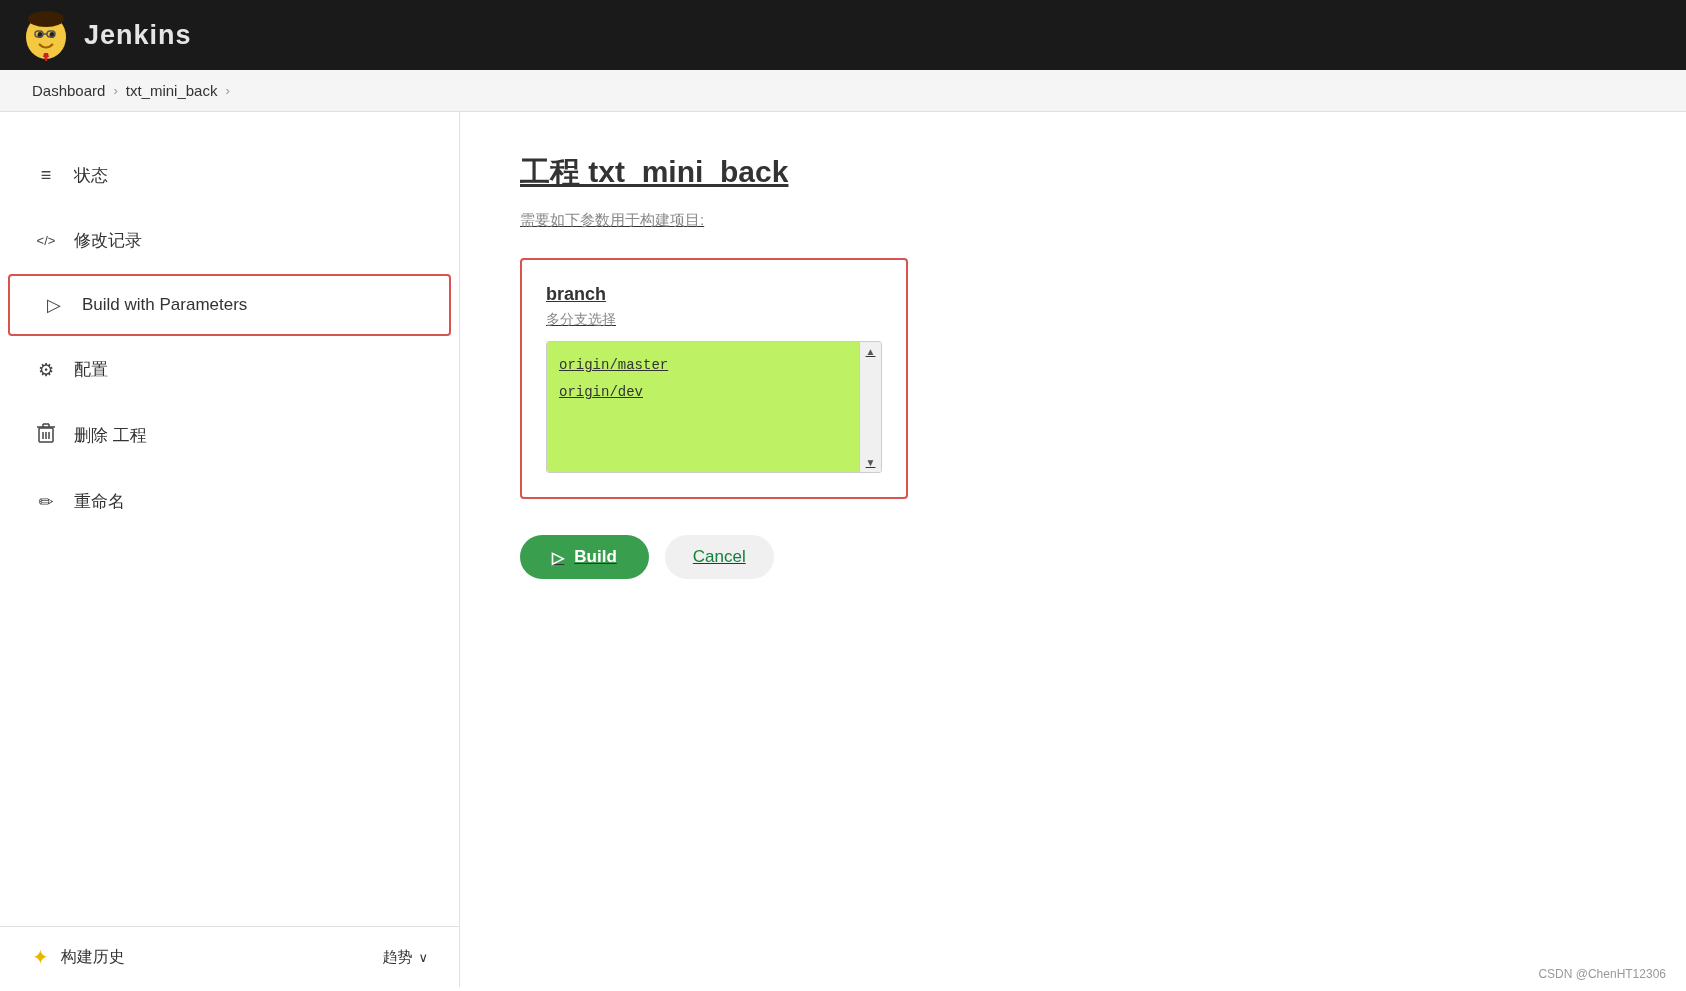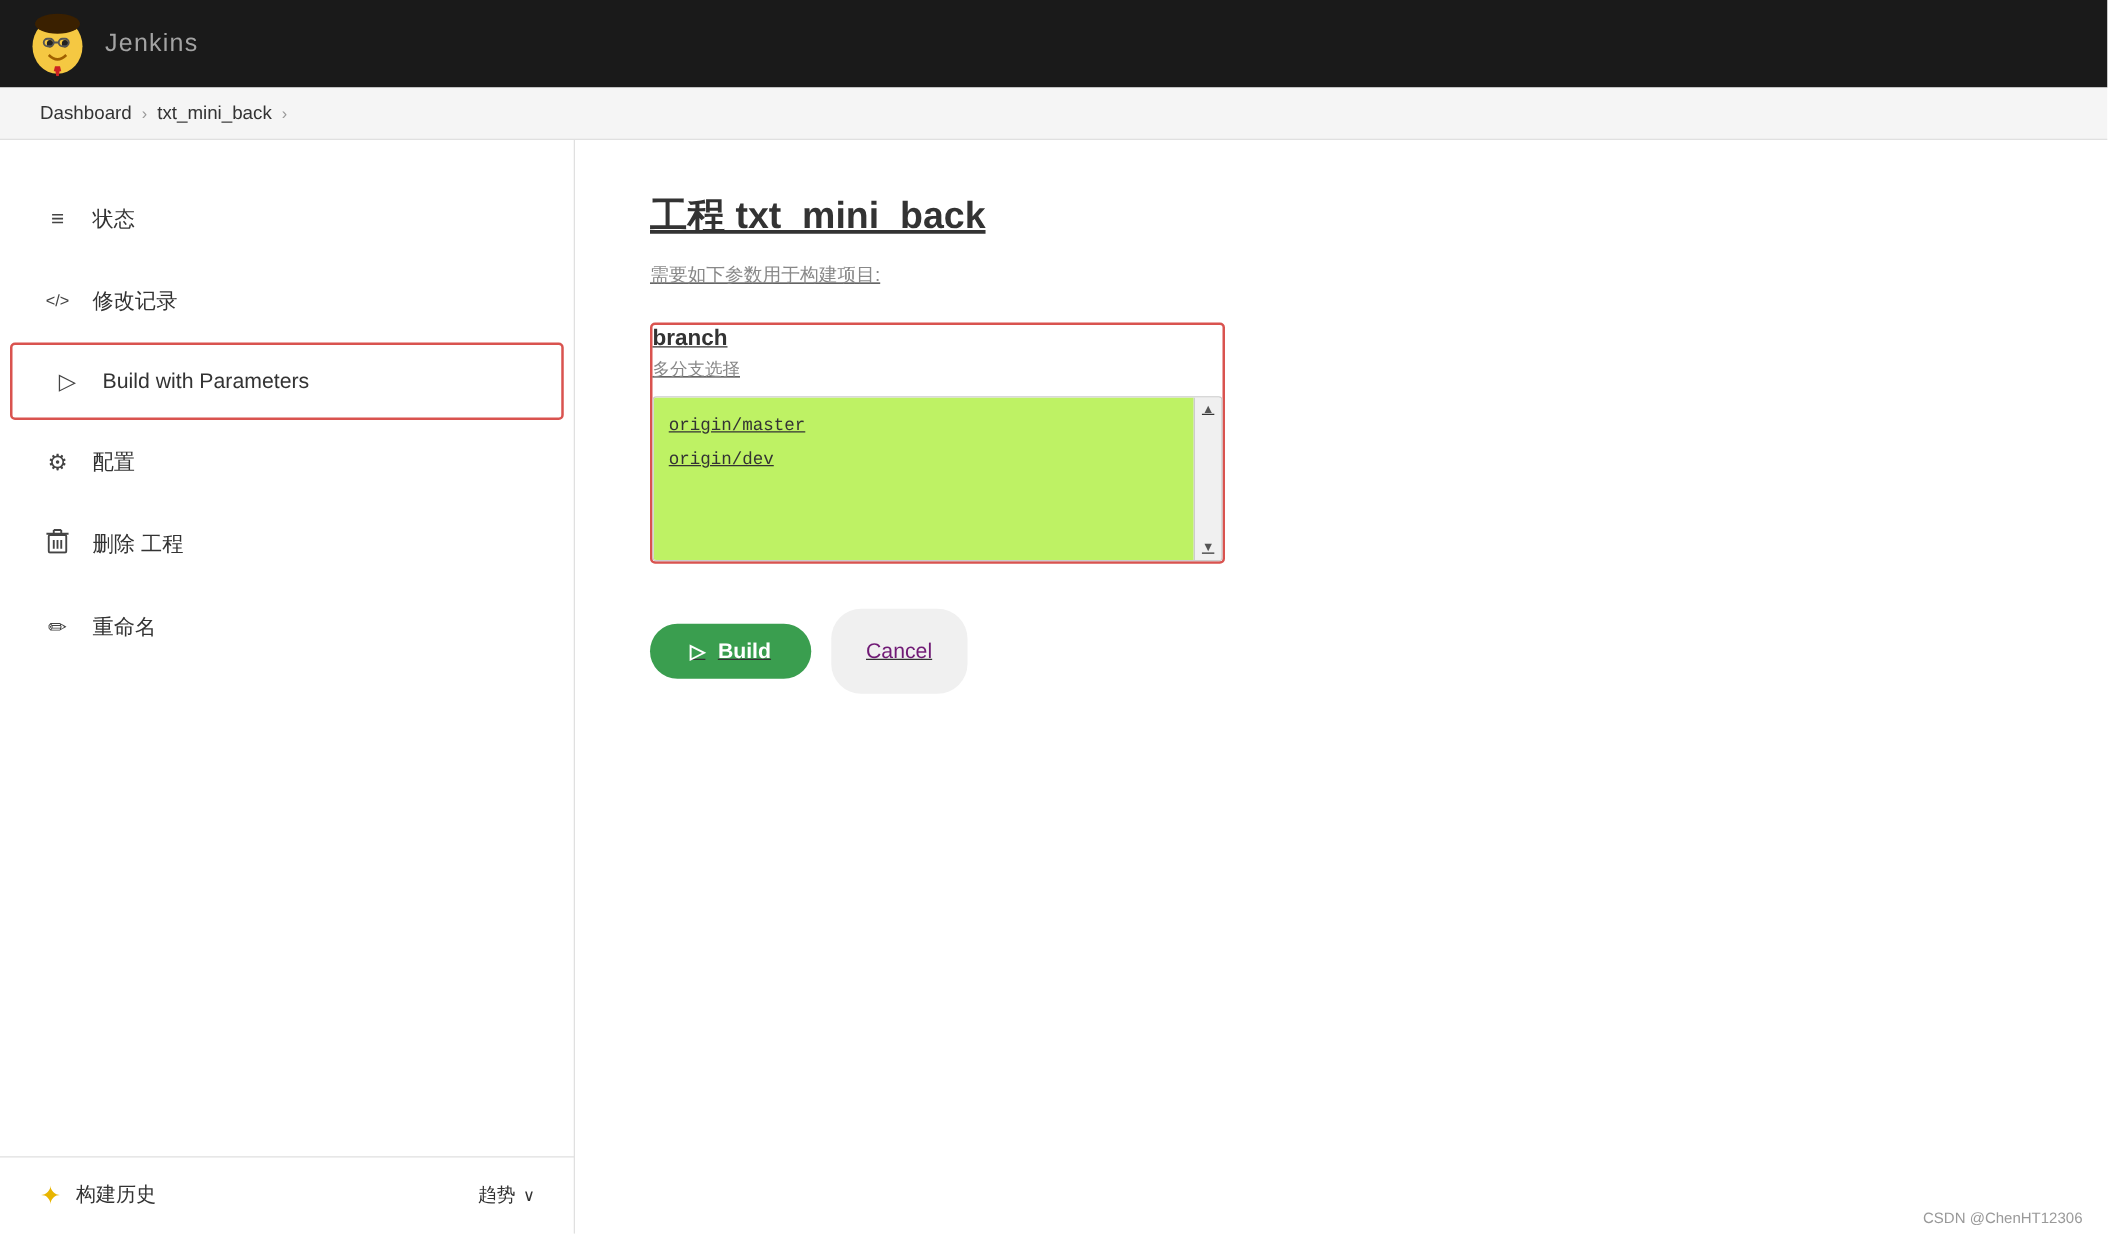--- a/index.html
+++ b/index.html
@@ -16,23 +16,23 @@
     .header-logo {
       display: flex;
       align-items: center;
       gap: 12px;
     }
     .jenkins-face {
       width: 52px;
       height: 52px;
     }
     .header-title {
-      color: #a3a3a3;
-      font-size: 20px;
-      font-weight: normal;
+      color: #e5e5e5;
+      font-size: 27px;
+      font-weight: bold;
       letter-spacing: 1px;
     }
 
     
     .breadcrumb {
       background: #f5f5f5;
       padding: 12px 32px;
       display: flex;
       align-items: center;
       gap: 8px;
@@ -104,21 +104,22 @@
     .main-subtitle {
       font-size: 15px;
       color: #888;
       margin-bottom: 28px;
     }
 
     
     .param-box {
       border: 2px solid #d9534f;
       border-radius: 4px;
-      width: 460px;
+      padding: 24px;
+      width: 388px;
       margin-bottom: 36px;
     }
     .param-name {
       font-size: 18px;
       font-weight: 600;
       margin-bottom: 6px;
     }
     .param-desc {
       font-size: 14px;
       color: #888;
@@ -174,24 +175,24 @@
       padding: 12px 32px;
       font-size: 17px;
       font-weight: 600;
       cursor: pointer;
       display: flex;
       align-items: center;
       gap: 10px;
     }
     .btn-cancel {
       background: #f0f0f0;
-      color: #701a75;
+      color: #15803d;
       border: none;
       border-radius: 24px;
-      padding: 24px 28px;
+      padding: 12px 28px;
       font-size: 17px;
       cursor: pointer;
     }
 
     
     .footer-note {
       position: fixed;
       bottom: 10px;
       right: 20px;
       font-size: 12px;

